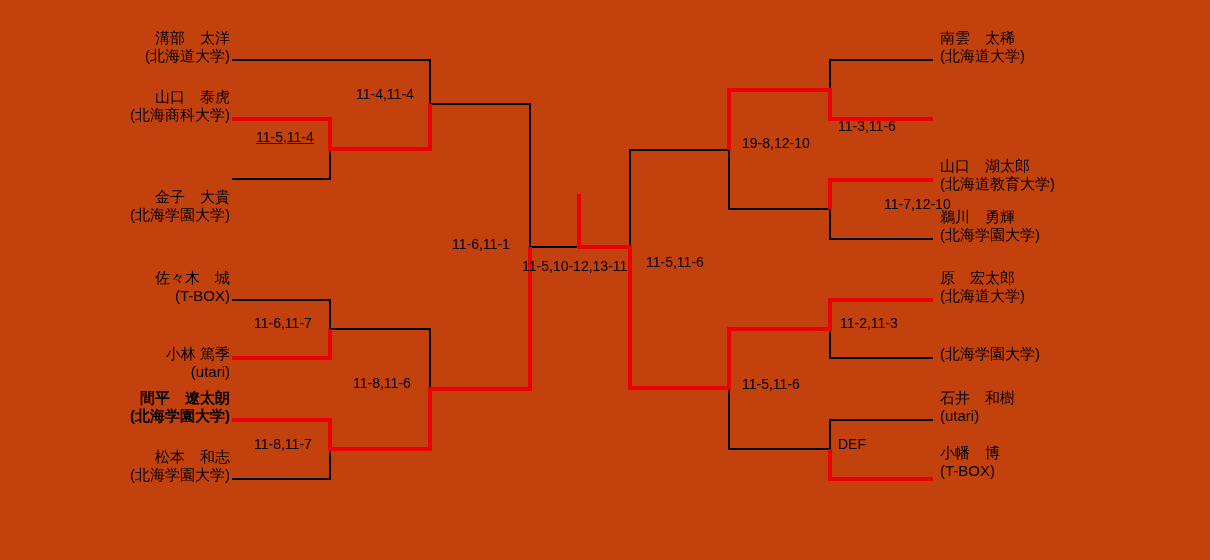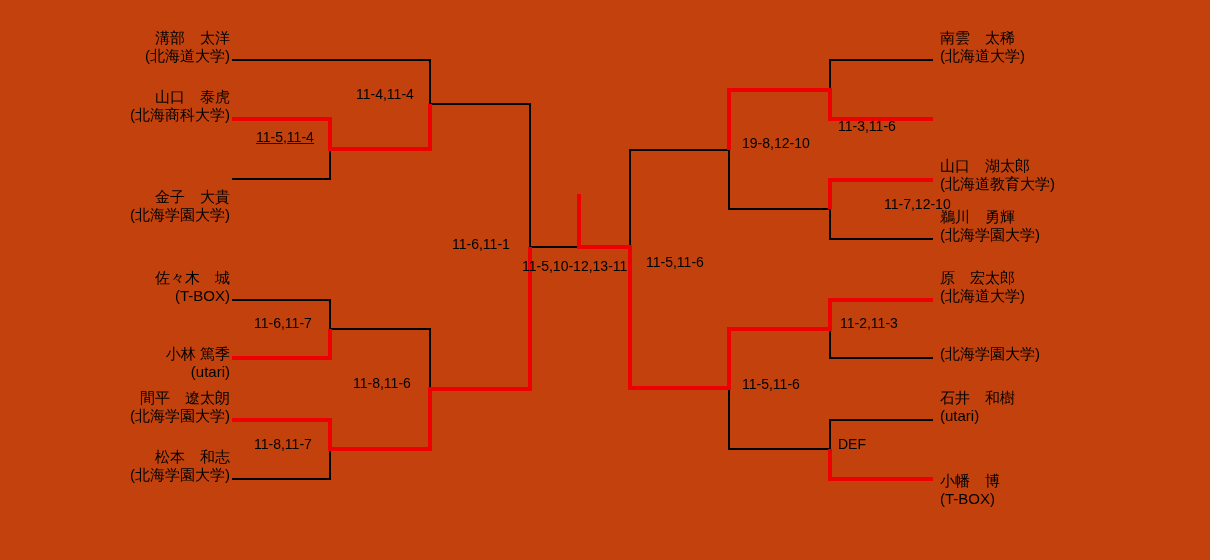--- a/index.html
+++ b/index.html
@@ -59,21 +59,21 @@
     <div class="paff">(北海学園大学)</div>
   </div>
   <div class="player pl" style="top:269px;height:36px;">
     <div class="pname">佐々木　城</div>
     <div class="paff">(T-BOX)</div>
   </div>
   <div class="player pl" style="top:345px;height:36px;">
     <div class="pname">小林 篤季</div>
     <div class="paff">(utari)</div>
   </div>
-  <div class="player pl" style="top:389px;height:36px;">
+  <div class="player pl" style="top:389px;height:36px;font-weight:bold;">
     <div class="pname">間平　遼太朗</div>
     <div class="paff">(北海学園大学)</div>
   </div>
   <div class="player pl" style="top:448px;height:36px;">
     <div class="pname">松本　和志</div>
     <div class="paff">(北海学園大学)</div>
   </div>
 
   <div class="player pr" style="top:29px;height:36px;">
     <div class="pname">南雲　太稀</div>
@@ -91,21 +91,21 @@
     <div class="pname">原　宏太郎</div>
     <div class="paff">(北海道大学)</div>
   </div>
   <div class="player pr" style="top:327px;height:36px;">
     <div class="paff">(北海学園大学)</div>
   </div>
   <div class="player pr" style="top:389px;height:36px;">
     <div class="pname">石井　和樹</div>
     <div class="paff">(utari)</div>
   </div>
-  <div class="player pr" style="top:472px;height:36px;">
+  <div class="player pr" style="top:444px;height:36px;">
     <div class="pname">小幡　博</div>
     <div class="paff">(T-BOX)</div>
   </div>
 
   <span class="score" style="left:256px;top:130px;text-decoration:underline;">11-5,11-4</span>
   <span class="score" style="left:356px;top:87px;">11-4,11-4</span>
   <span class="score" style="left:254px;top:316px;">11-6,11-7</span>
   <span class="score" style="left:353px;top:376px;">11-8,11-6</span>
   <span class="score" style="left:254px;top:437px;">11-8,11-7</span>
   <span class="score" style="left:452px;top:237px;">11-6,11-1</span>

